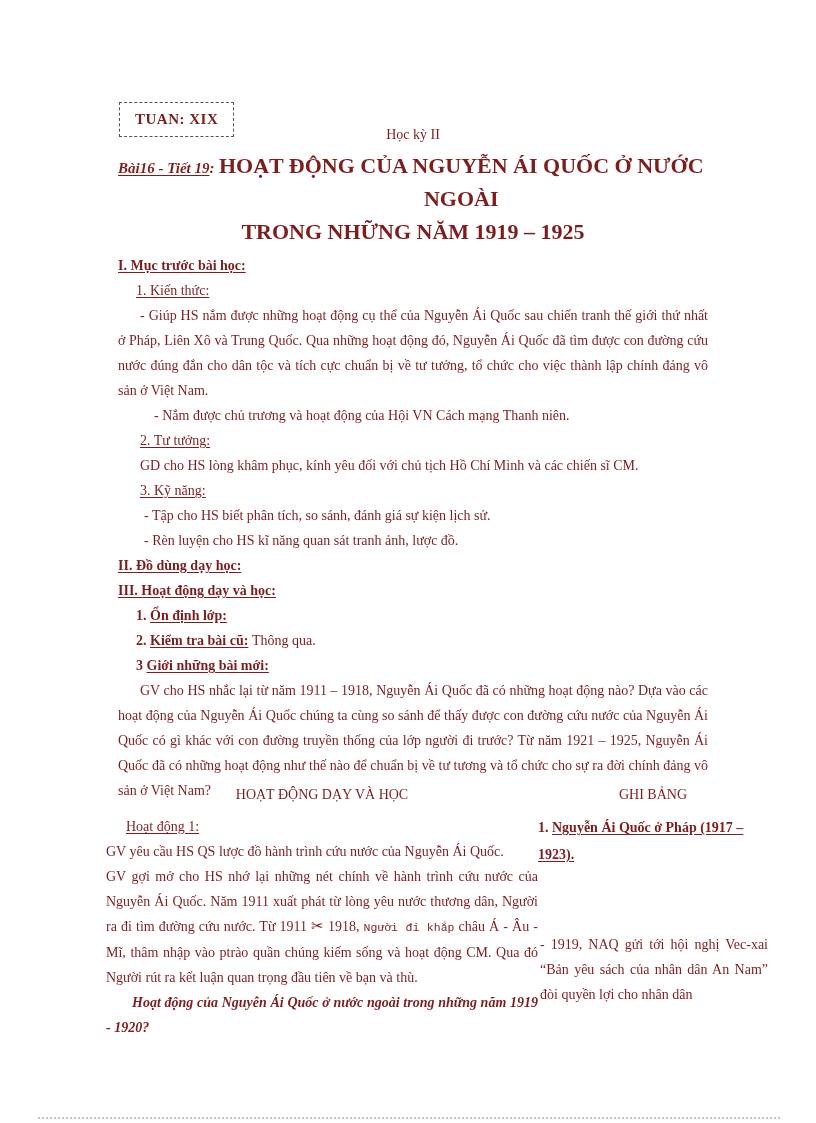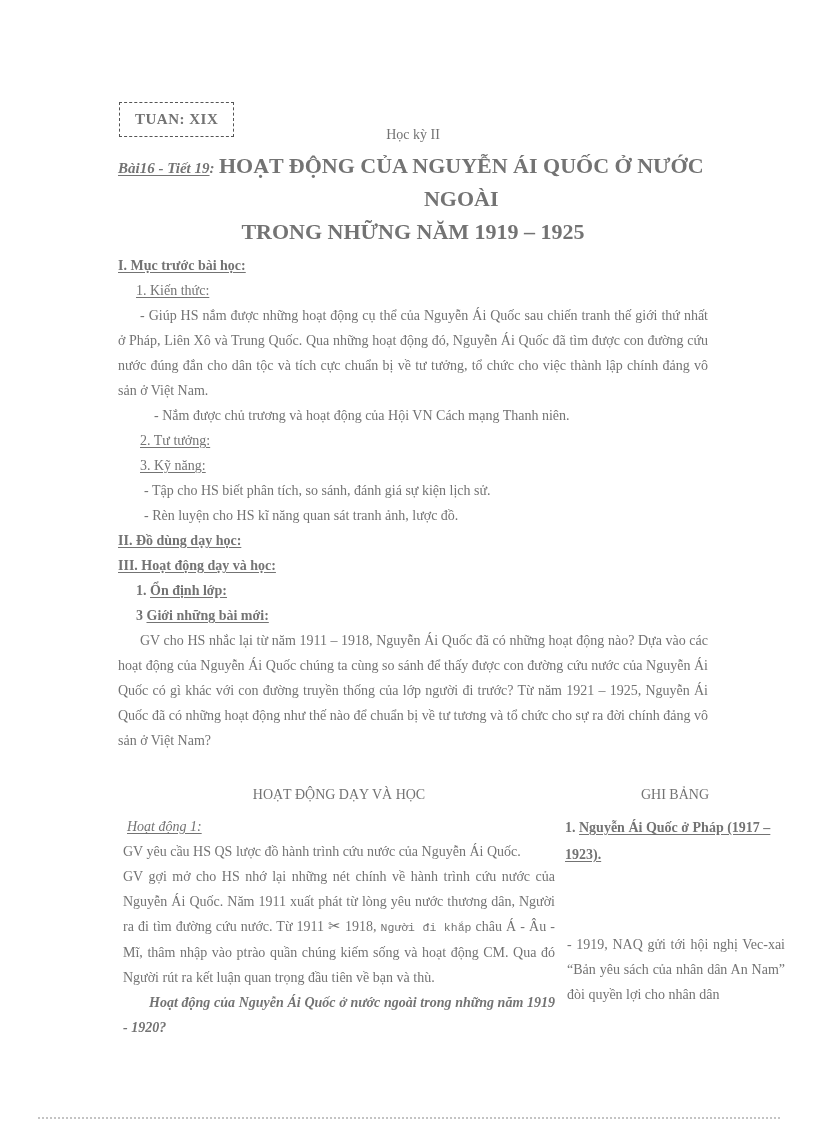--- a/index.html
+++ b/index.html
@@ -1,21 +1,21 @@
 <!DOCTYPE html>
 <html><head>
 <meta charset="utf-8">
 <style>
   html,body{margin:0;padding:0;background:#ffffff;}
   .page{
     position:relative;
     width:816px;height:1123px;
     background:#ffffff;
     font-family:"Liberation Serif","DejaVu Serif",serif;
-    font-size:14px;color:#737373;
+    font-size:14px;color:#7f1d1d;
     overflow:hidden;
   }
   .u{text-decoration:underline;text-underline-offset:2px;}
   .week-box{
     position:absolute;left:119px;top:102px;
     border:1px dashed #555;
     padding:8px 15px;
     font-weight:700;font-size:15px;letter-spacing:.5px;
   }
   .flow{position:absolute;left:118px;top:124px;width:590px;}
@@ -28,25 +28,25 @@
   .sub-heading{line-height:25px;}
   .line{line-height:25px;}
   .jp{text-align:justify;text-indent:22px;line-height:25px;}
   .ind18{margin-left:18px;}
   .ind22{margin-left:22px;}
   .ind26{margin-left:26px;}
   .ind36{margin-left:36px;}
   .ind48{margin-left:48px;}
   .step{line-height:25px;margin-left:18px;font-weight:700;}
   .step .normal{font-weight:400;}
-  .columns{position:absolute;left:123px;top:782px;width:662px;display:flex;gap:10px;}
+  .columns{position:absolute;left:106px;top:782px;width:662px;display:flex;}
   .col-left{width:432px;}
   .col-right{flex:1;min-width:0;}
   .col-header{text-align:center;line-height:25px;margin-bottom:7px;}
-  .act-heading{line-height:25px;margin-left:4px;font-style:italic;}
+  .act-heading{line-height:25px;margin-left:20px;}
   .para-j{text-align:justify;line-height:25px;}
   .scissors{font-family:"DejaVu Sans",sans-serif;font-size:15px;}
   .small-inline{font-size:11.5px;font-family:Liberation Mono, monospace;}
   .question{font-weight:700;font-style:italic;text-align:justify;text-indent:26px;line-height:25px;}
   .right-heading{font-weight:700;line-height:27px;}
   .right-p{margin-top:64px;text-align:justify;line-height:25px;padding-left:2px;}
   .bottom-line{
     position:absolute;left:38px;bottom:4px;width:742px;
     border-top:2px dotted #c4c4c4;height:0;
   }
@@ -68,30 +68,32 @@
     </div>
     <div class="title2">TRONG NHỮNG NĂM 1919 – 1925</div>
 
     <div class="sec-heading"><span class="u">I. Mục trước bài học:</span></div>
 
     <div class="sub-heading ind18"><span class="u">1. Kiến thức:</span></div>
     <div class="jp">- Giúp HS nắm được những hoạt động cụ thể của Nguyễn Ái Quốc sau chiến tranh thế giới thứ nhất ở Pháp, Liên Xô và Trung Quốc. Qua những hoạt động đó, Nguyễn Ái Quốc đã tìm được con đường cứu nước đúng đắn cho dân tộc và tích cực chuẩn bị về tư tưởng, tổ chức cho việc thành lập chính đảng vô sản ở Việt Nam.</div>
     <div class="line ind36">- Nắm được chủ trương và hoạt động của Hội VN Cách mạng Thanh niên.</div>
 
     <div class="sub-heading ind22"><span class="u">2. Tư tưởng:</span></div>
+    <div class="line ind22">GD cho HS lòng khâm phục, kính yêu đối với chủ tịch Hồ Chí Minh và các chiến sĩ CM.</div>
 
     <div class="sub-heading ind22"><span class="u">3. Kỹ năng:</span></div>
     <div class="line ind26">- Tập cho HS biết phân tích, so sánh, đánh giá sự kiện lịch sử.</div>
     <div class="line ind26">- Rèn luyện cho HS kĩ năng quan sát tranh ảnh, lược đồ.</div>
 
     <div class="sec-heading"><span class="u">II. Đồ dùng dạy học:</span></div>
 
     <div class="sec-heading"><span class="u">III. Hoạt động dạy và học:</span></div>
 
     <div class="step"><span>1.</span> <span class="u">Ổn định lớp:</span></div>
+    <div class="step"><span>2.</span> <span class="u">Kiểm tra bài cũ:</span> <span class="normal">Thông qua.</span></div>
     <div class="step"><span>3</span> <span class="u">Giới những bài mới:</span></div>
 
     <div class="jp">GV cho HS nhắc lại từ năm 1911 – 1918, Nguyễn Ái Quốc đã có những hoạt động nào? Dựa vào các hoạt động của Nguyễn Ái Quốc chúng ta cùng so sánh để thấy được con đường cứu nước của Nguyễn Ái Quốc có gì khác với con đường truyền thống của lớp người đi trước? Từ năm 1921 – 1925, Nguyễn Ái Quốc đã có những hoạt động như thế nào để chuẩn bị về tư tương và tổ chức cho sự ra đời chính đảng vô sản ở Việt Nam?</div>
 
   </div>
 
   <div class="columns">
 
     <div class="col-left">
       <div class="col-header">HOẠT ĐỘNG DẠY VÀ HỌC</div>

